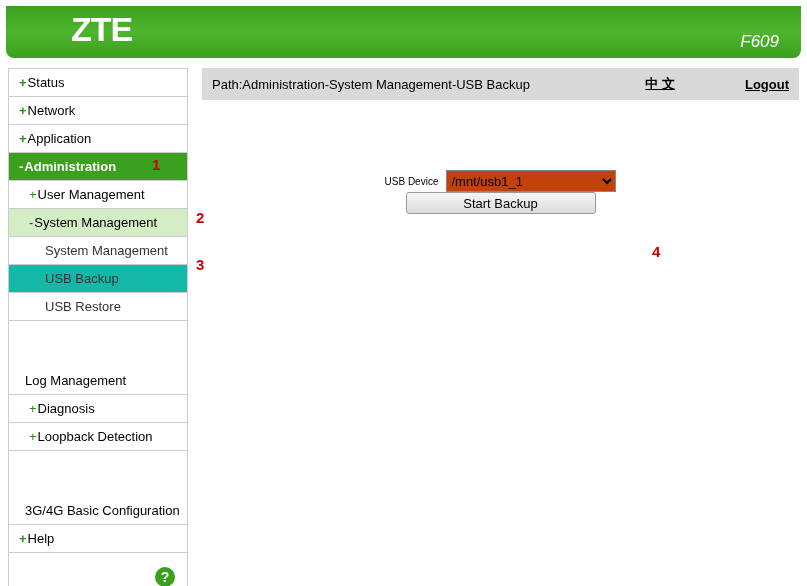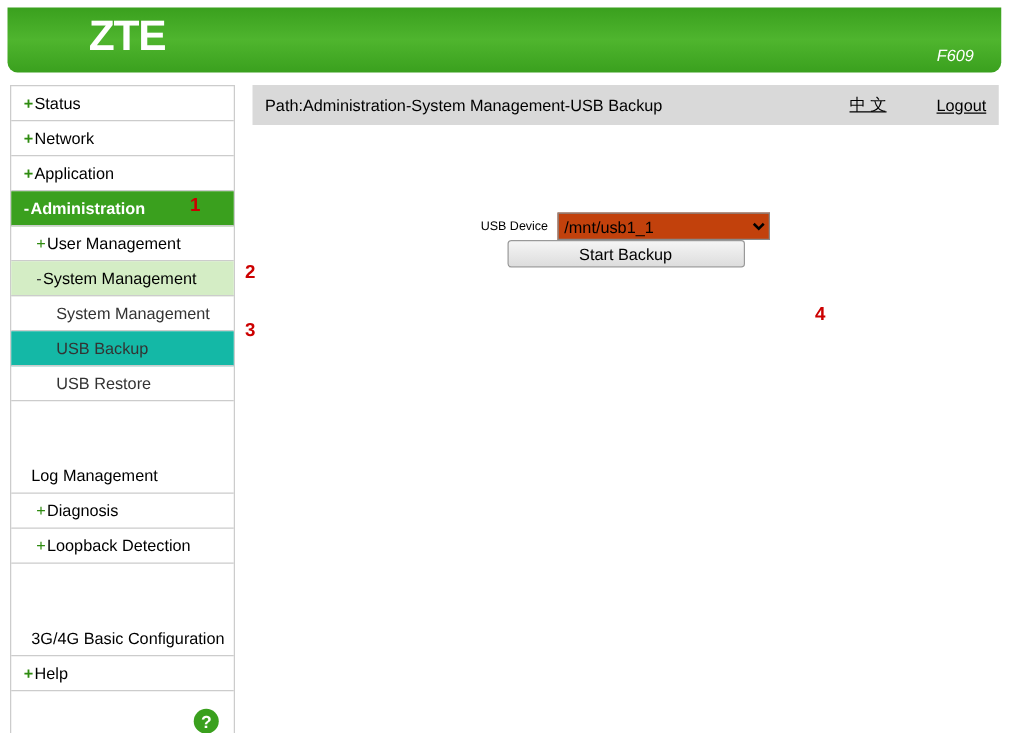--- a/index.html
+++ b/index.html
@@ -20,21 +20,21 @@
     position: absolute;
     left: 65px;
     top: 4px;
     font-family: Arial, sans-serif;
   }
   .model {
     color: #fff;
     position: absolute;
     right: 22px;
     bottom: 6px;
-    font-size: 13px;
+    font-size: 17px;
     font-style: italic;
   }
   
   .container { display: flex; margin: 10px 8px 0 8px; }
   
   .sidebar { width: 180px; border: 1px solid #ccc; }
   .nav-item, .subnav-item, .subsubnav-item {
     border-bottom: 1px solid #ccc;
     padding: 6px 6px 6px 10px;
     cursor: pointer;
@@ -63,21 +63,21 @@
   .main { flex: 1; margin-left: 14px; }
   .pathbar {
     background: #d9d9d9;
     padding: 7px 10px;
     display: flex;
     align-items: center;
     font-size: 13px;
     gap: 40px;
   }
   .pathbar .path { flex: 1; }
-  .pathbar a { color: #000; text-decoration: underline; cursor: pointer; }
+  .pathbar a { color: #000; text-decoration: underline; margin-left: 30px; cursor: pointer; font-weight: bold; }
   
   .form-area { padding: 70px 40px 30px 40px; text-align: center; }
   .form-row { display: inline-flex; align-items: center; gap: 8px; }
   .form-row label { font-size: 10px; }
   .form-row select {
     width: 170px; height: 22px; font-size: 13px;
     border: 1px solid #888; background: #c2410c;
   }
   .btn-row { text-align: center; }
   .btn {

